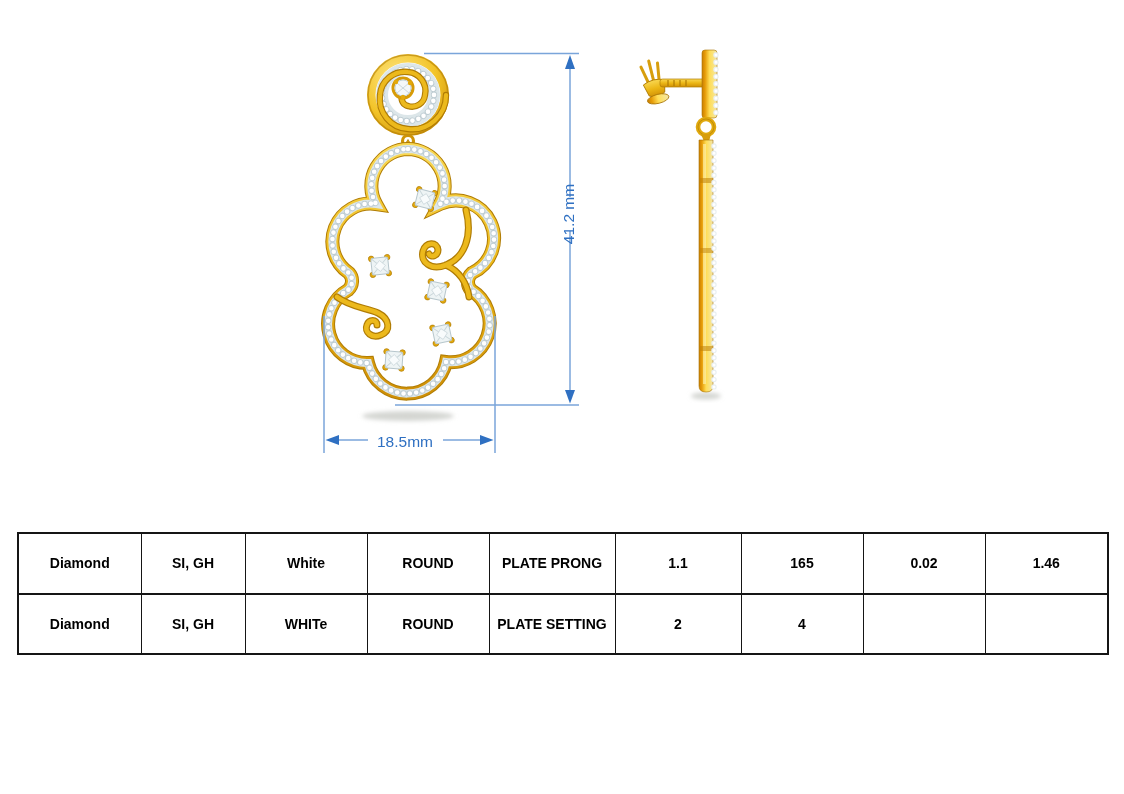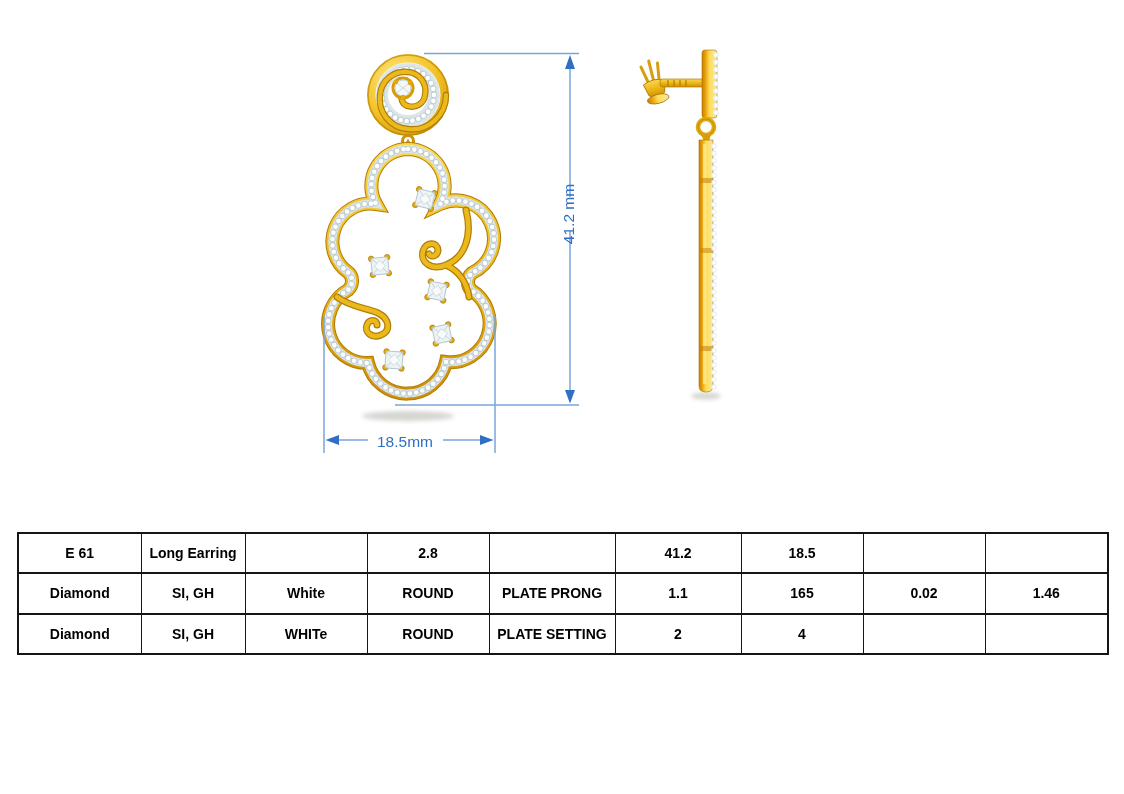--- a/index.html
+++ b/index.html
@@ -189,31 +189,20 @@
         <col style="width:104px">
         <col style="width:122px">
       <col style="width:122px">
         <col style="width:126px">
         <col style="width:126px">
       <col style="width:122px">
         <col style="width:122px">
         <col style="width:123px">
     </colgroup>
     <tbody>
-      <tr class="row-data">
-        <td>E 61</td>
-        <td>Long Earring</td>
-        <td></td>
-        <td>2.8</td>
-        <td></td>
-        <td>41.2</td>
-        <td>18.5</td>
-        <td></td>
-        <td></td>
-      </tr>
       <tr class="row-data">
         <td>Diamond</td>
         <td>SI, GH</td>
         <td>White</td>
         <td>ROUND</td>
         <td>PLATE PRONG</td>
         <td>1.1</td>
         <td>165</td>
         <td>0.02</td>
         <td>1.46</td>

